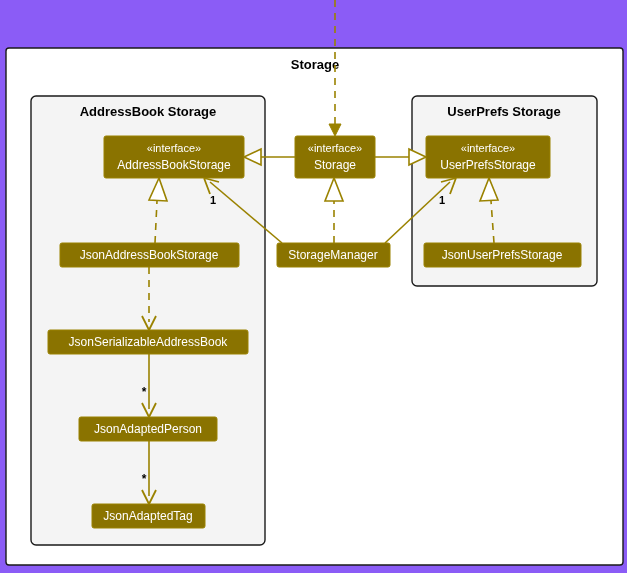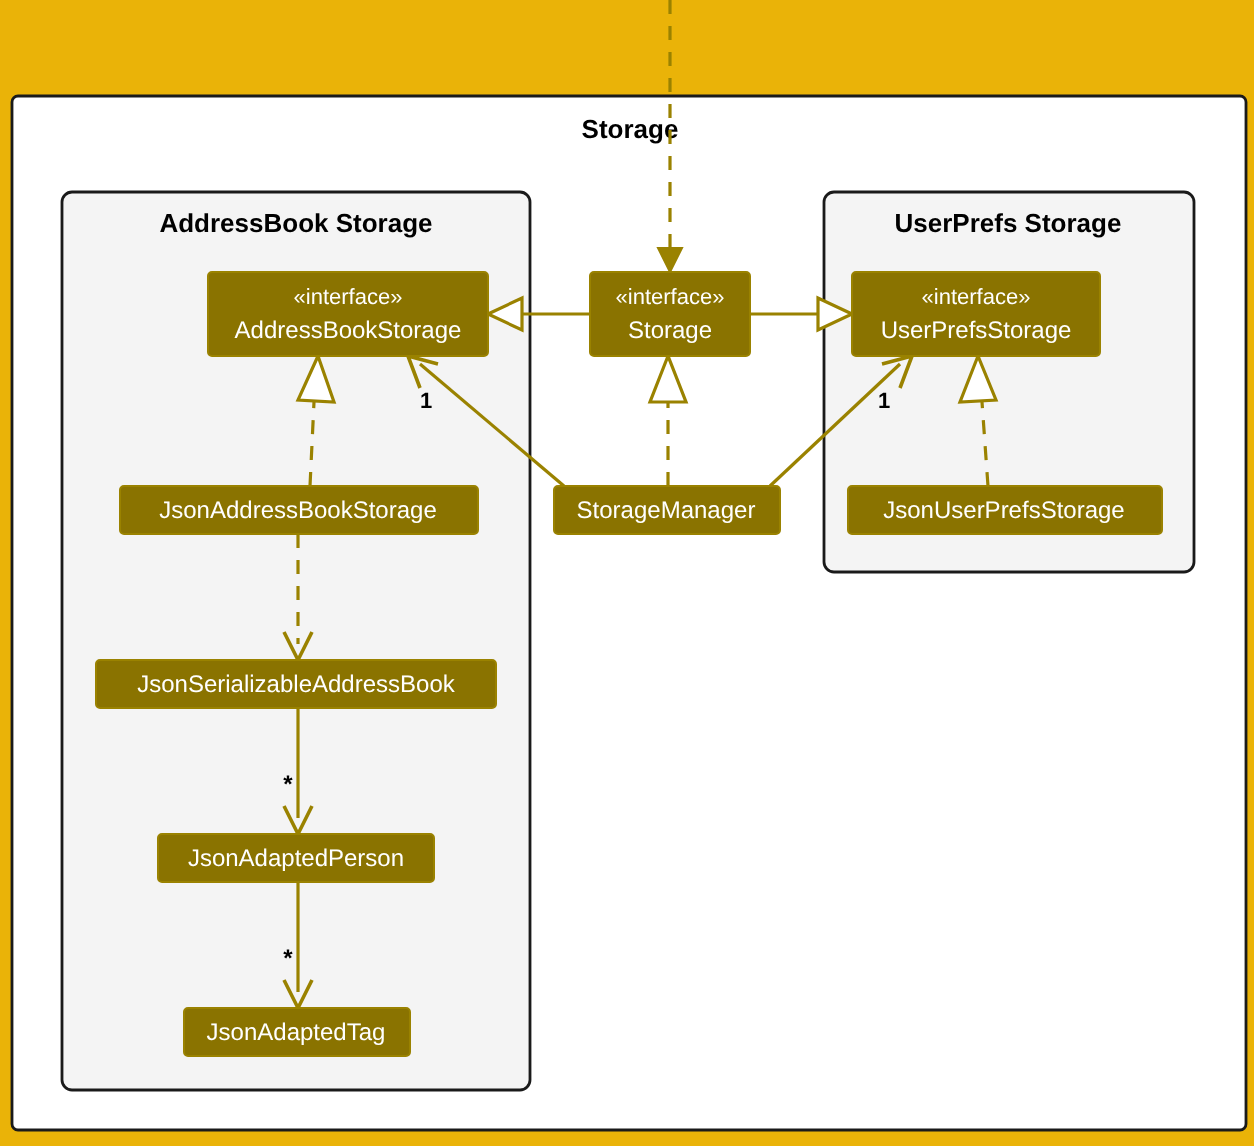--- a/index.html
+++ b/index.html
@@ -4,21 +4,21 @@
 <style>
   html, body {
     margin: 0;
     padding: 0;
     background: #ffffff;
   }
   #diagram-root {
     position: relative;
     width: 627px;
     height: 573px;
-    background: #eab308;
+    background: #8b5cf6;
     font-family: "Liberation Sans", sans-serif;
     overflow: hidden;
   }
   svg.layer {
     position: absolute;
     top: 0;
     left: 0;
     width: 627px;
     height: 573px;
   }

